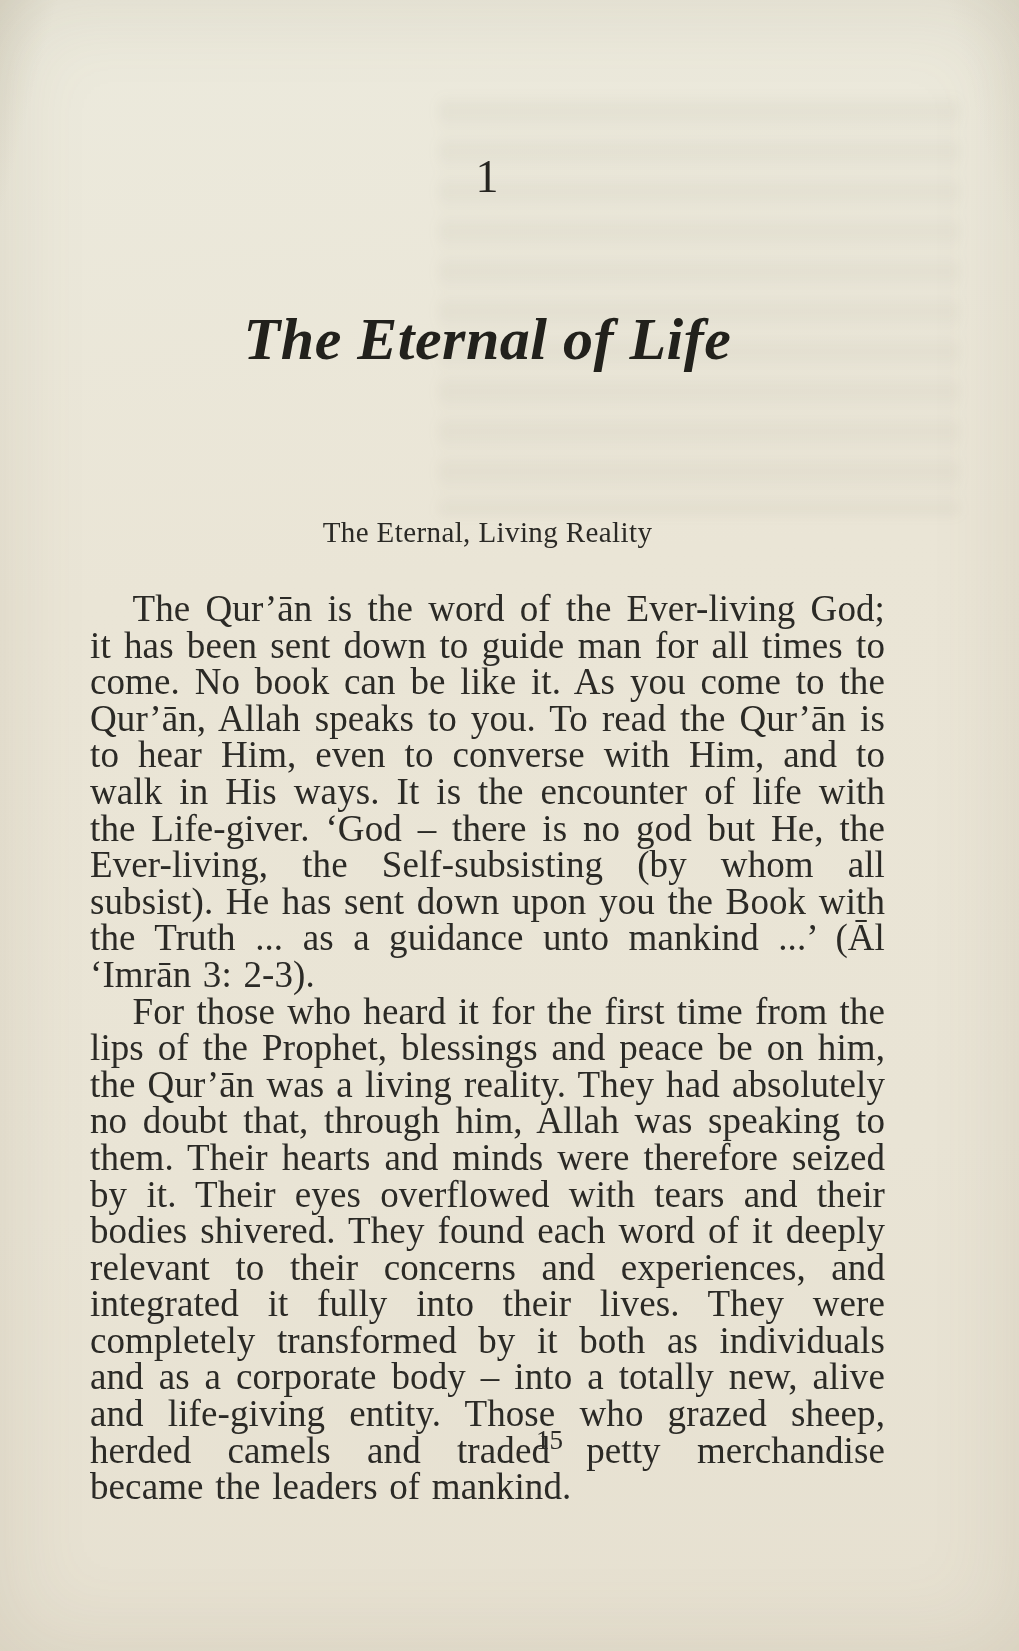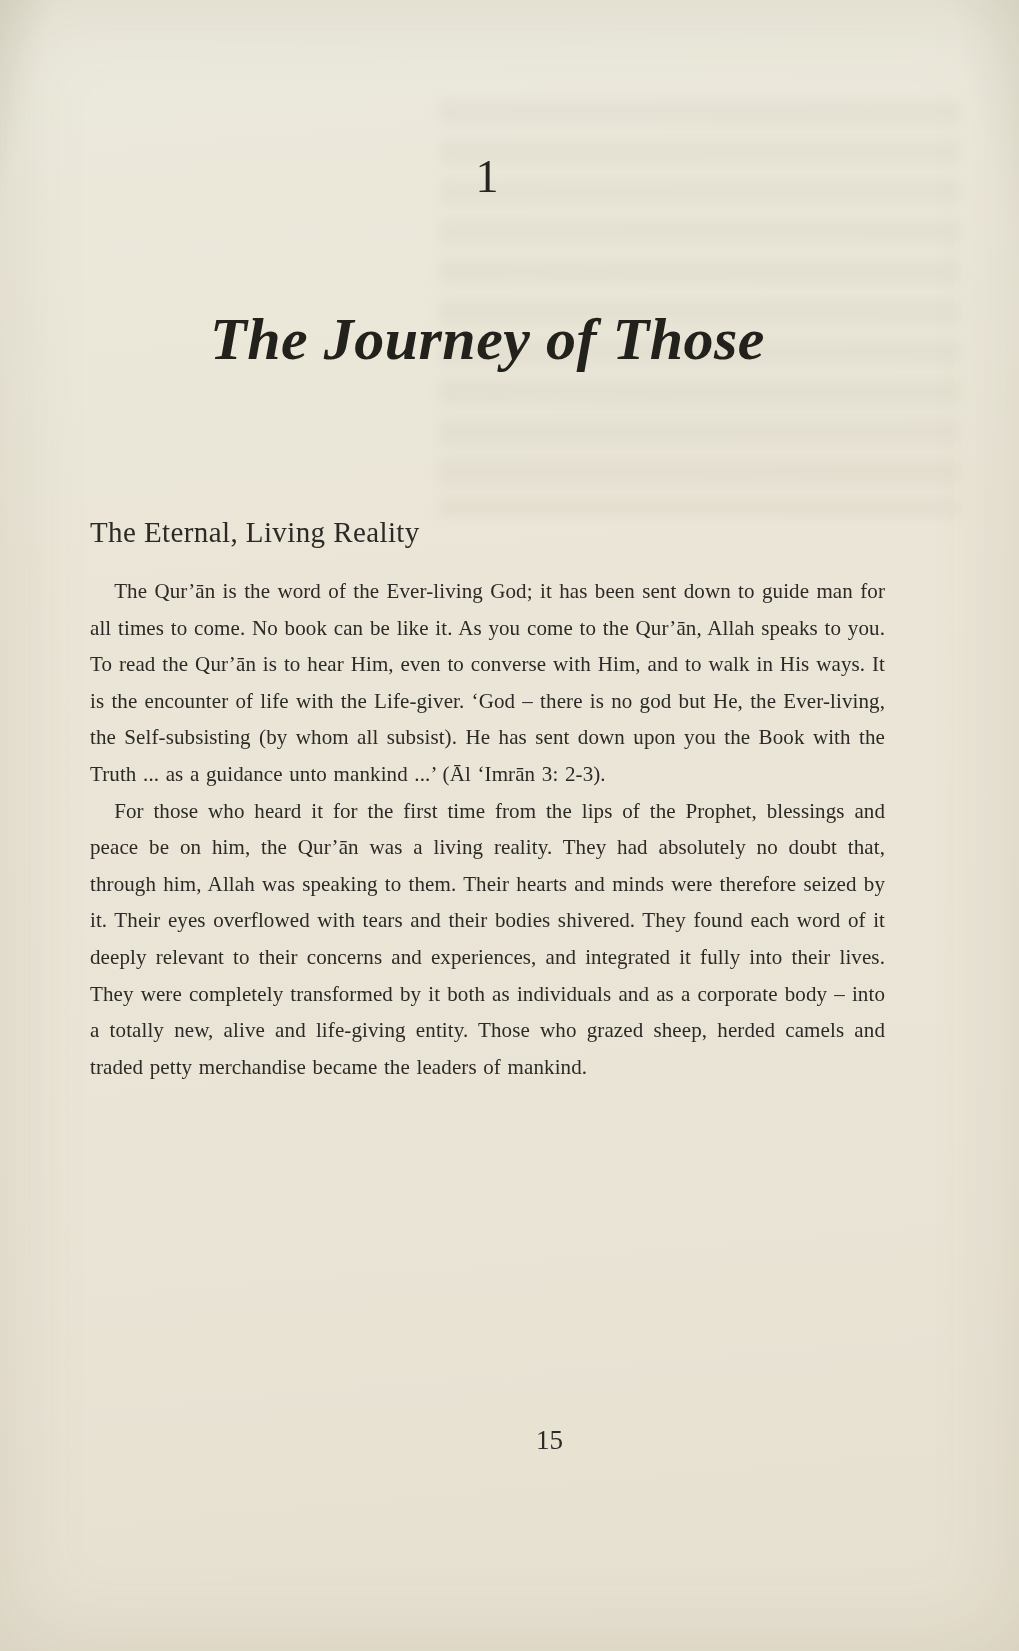--- a/index.html
+++ b/index.html
@@ -52,28 +52,29 @@
     margin: 102px 0 0 0;
     text-align: center;
     font-style: italic;
     font-weight: 600;
     font-size: 60px;
     letter-spacing: 0.5px;
     color: #22211c;
   }
   .section-heading {
     margin: 142px 0 0 0;
+    text-align: center;
     font-weight: normal;
     font-size: 29px;
     letter-spacing: 0.4px;
     color: #2b2a26;
   }
   .body-text {
-    margin-top: 24px;
-    font-size: 21px;
+    margin-top: 42px;
+    font-size: 37px;
     line-height: 36.6px;
     text-align: justify;
     letter-spacing: 0.1px;
   }
   .body-text p {
     margin: 0;
     text-indent: 1.15em;
     word-spacing: 0.06em;
   }
   .page-number {
@@ -91,21 +92,21 @@
 <body>
 
 <div class="page">
 
   <div class="bleed"></div>
 
   <div class="content">
 
     <div class="chapter-number">1</div>
 
-    <h1 class="chapter-title">The Journey of Those</h1>
+    <h1 class="chapter-title">The Eternal of Life</h1>
 
     <h2 class="section-heading">The Eternal, Living Reality</h2>
 
     <div class="body-text">
       <p>The Qur’ān is the word of the Ever-living God; it has been sent down to guide man for all times to come. No book can be like it. As you come to the Qur’ān, Allah speaks to you. To read the Qur’ān is to hear Him, even to converse with Him, and to walk in His ways. It is the encounter of life with the Life-giver. ‘God – there is no god but He, the Ever-living, the Self-subsisting (by whom all subsist). He has sent down upon you the Book with the Truth ... as a guidance unto mankind ...’ (Āl ‘Imrān 3: 2-3).</p>
       <p>For those who heard it for the first time from the lips of the Prophet, blessings and peace be on him, the Qur’ān was a living reality. They had absolutely no doubt that, through him, Allah was speaking to them. Their hearts and minds were therefore seized by it. Their eyes overflowed with tears and their bodies shivered. They found each word of it deeply relevant to their concerns and experiences, and integrated it fully into their lives. They were completely transformed by it both as individuals and as a corporate body – into a totally new, alive and life-giving entity. Those who grazed sheep, herded camels and traded petty merchandise became the leaders of mankind.</p>
     </div>
 
   </div>
 

